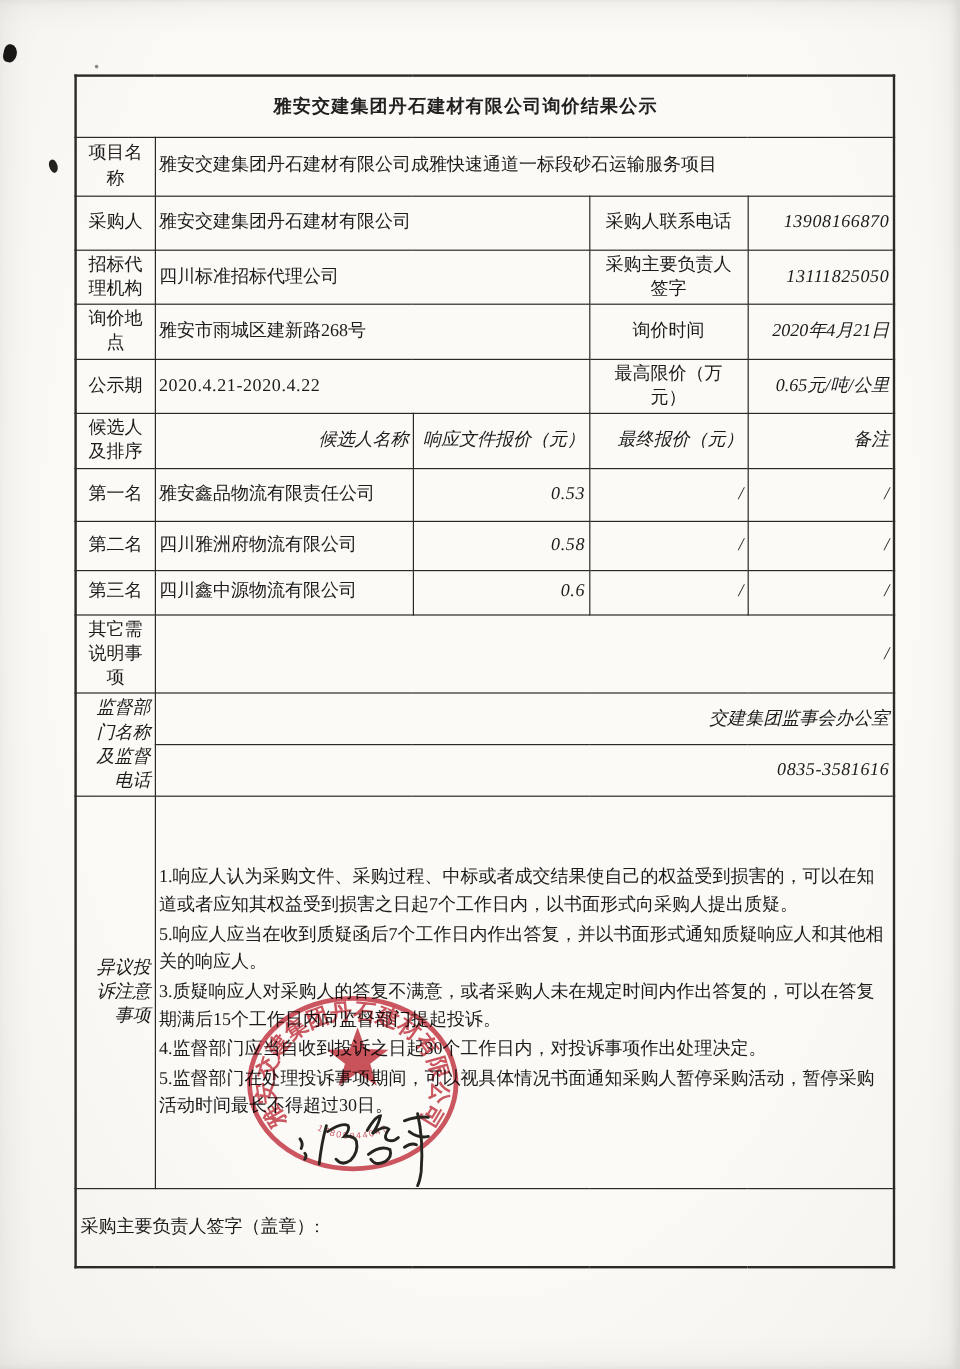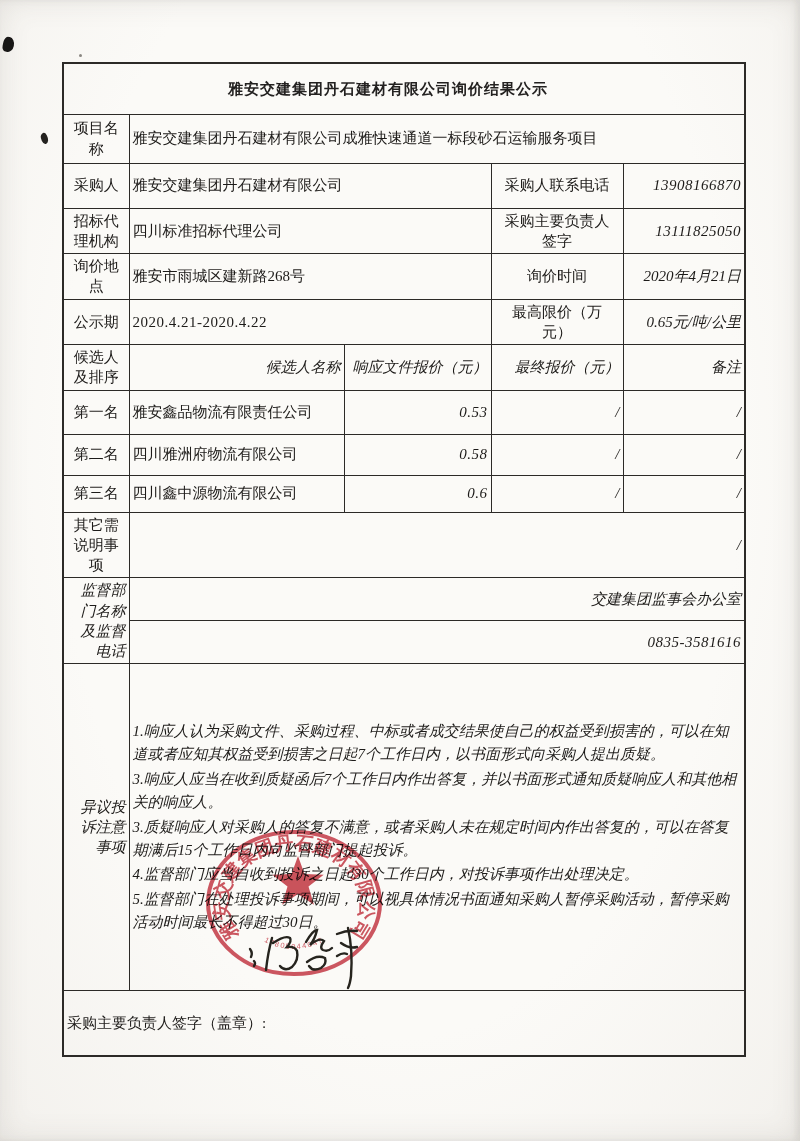--- a/index.html
+++ b/index.html
@@ -37,21 +37,21 @@
   }
   td.title-cell .t { display:inline-block; transform:translateX(-16px); }
   .lab { text-align:center; padding-left:4px; }
   .lab2 { text-align:center;margin-top:28px; }
   .val { text-align:left; padding-left:5px; }
   .ctr { text-align:right;font-style:italic; }
   .num { letter-spacing:.5px; }
   .wrapbox { display:inline-block; text-align:center; vertical-align:middle; }
   .w7 { max-width:112px; }
   .w6 { max-width:98px; }
-  .objection-cell { padding:6px 9px;font-style:italic; }
+  .objection-cell { padding:6px 9px; }
   .objection-cell .item { margin:1px 0; line-height:1.56; text-align:left; }
   .sign-cell { padding-left:5px; font-size:15.5px; }
   
   .speck { position:absolute; background:#181716; }
   .speck1 { left:3px;  top:37px;  width:11px; height:15px; border-radius:45% 60% 55% 40%; transform:rotate(12deg); }
   .speck2 { left:41px; top:133px; width:7px;  height:11px; border-radius:60% 35% 65% 40%; transform:rotate(-28deg); background:#24221f; }
   .speck3 { left:79px; top:54px;  width:3px;  height:3px;  border-radius:50%; background:#8a8782; }
   .stamp-wrap {
     position:absolute; left:194px; top:816px; width:202px; height:200px;
     mix-blend-mode:multiply; pointer-events:none;
@@ -162,21 +162,21 @@
       <td colspan="4" class="ctr">交建集团监事会办公室</td>
     </tr>
     <tr style="height:43px">
       <td colspan="4" class="ctr num">0835-3581616</td>
     </tr>
 
     <tr style="height:327px">
       <td class="ctr">异议投诉注意事项</td>
       <td colspan="4" class="objection-cell">
         <div class="item">1.响应人认为采购文件、采购过程、中标或者成交结果使自己的权益受到损害的，可以在知道或者应知其权益受到损害之日起7个工作日内，以书面形式向采购人提出质疑。</div>
-        <div class="item">3.响应人应当在收到质疑函后7个工作日内作出答复，并以书面形式通知质疑响应人和其他相关的响应人。</div>
+        <div class="item">5.响应人应当在收到质疑函后7个工作日内作出答复，并以书面形式通知质疑响应人和其他相关的响应人。</div>
         <div class="item">3.质疑响应人对采购人的答复不满意，或者采购人未在规定时间内作出答复的，可以在答复期满后15个工作日内向监督部门提起投诉。</div>
         <div class="item">4.监督部门应当自收到投诉之日起30个工作日内，对投诉事项作出处理决定。</div>
         <div class="item">5.监督部门在处理投诉事项期间，可以视具体情况书面通知采购人暂停采购活动，暂停采购活动时间最长不得超过30日。</div>
       </td>
     </tr>
 
     <tr style="height:65px">
       <td colspan="5" class="sign-cell">
         <span>采购主要负责人签字（盖章）:</span>
       </td>

